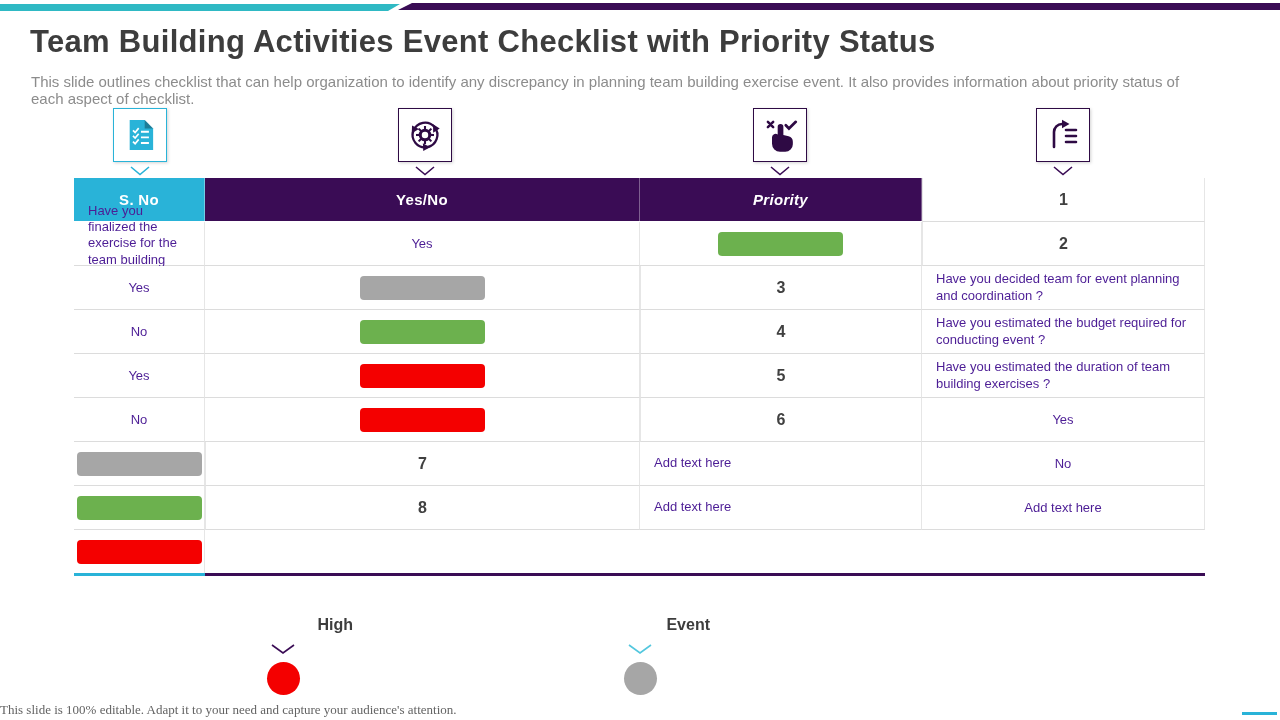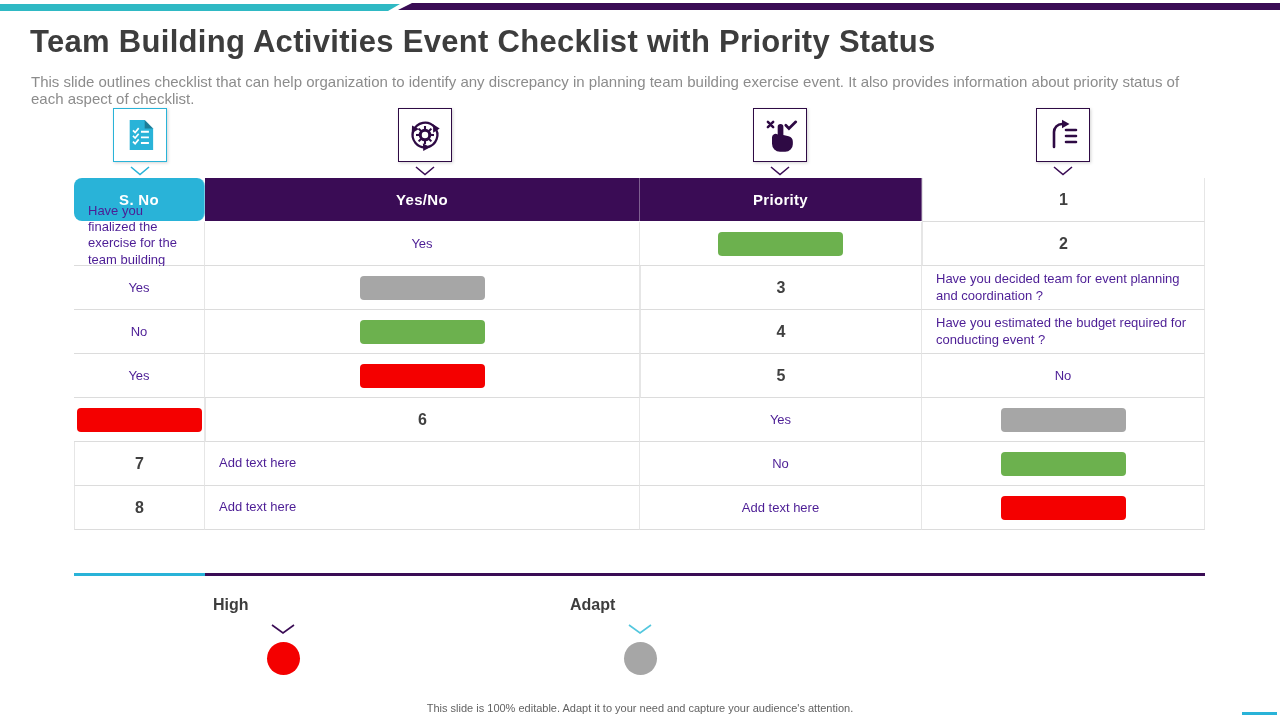--- a/index.html
+++ b/index.html
@@ -45,28 +45,28 @@
   .td.c2 { padding:0 14px; line-height:1.25; }
   .td.c3 { justify-content:center; }
   .td.c4 { justify-content:center; }
   .pbar { width:125px; height:24px; border-radius:4px; }
 
   .accent-bottom { position:absolute; top:573px; height:2.5px; }
   .ab1 { left:74px;  width:131px; }
   .ab2 { left:205px; width:1000px; }
 
   
-  .legend-item { position:absolute; top:596px; width:140px; text-align:left; }
+  .legend-item { position:absolute; top:616px; width:140px; text-align:right; }
   .lg1 { left:213px; } .lg2 { left:570px; } .lg3 { left:927px; }
   .legend-label { font-size:16px; font-weight:bold; color:#3d3d3d; }
   .legend-chevron { margin-top:9px; height:12px; }
   .legend-dot { width:33px; height:33px; border-radius:50%; margin:7px auto 0; }
 
-  .footer { position:absolute; left:0; right:0; top:702px; text-align:center;
-            font-size:11px; color:#636363; }
+  .footer { position:absolute; left:0; right:0; top:702px; 
+            font-size:13px; color:#636363;font-family:Liberation Serif, serif; }
   .corner-dash { position:absolute; left:1242px; top:712px; width:35px; height:3px; }
 
   svg { display:block; }
 </style>
 </head>
 <body>
 
 <div class="slide">
 
   <div class="bar-left" style="background: rgb(47, 185, 196);"></div>
@@ -144,23 +144,23 @@
       <polygon points="17,2.8 24.5,7 17,11.2" fill="currentColor"></polygon>
     </svg>
   </div>
   <div class="icon-chevron ic4" style="color: rgb(58, 12, 85);">
     <svg width="22" height="11" viewBox="0 0 22 11">
         <polyline points="2,2 11,9.5 20,2" fill="none" stroke="currentColor" stroke-width="1.6"></polyline>
       </svg>
   </div>
 
   <div class="table">
-    <div class="th" style="background: rgb(41, 179, 216); border-radius: 8px;">S. No</div>
+    <div class="th" style="background: rgb(41, 179, 216);">S. No</div>
     <div class="th" style="background: rgb(58, 12, 85);">Yes/No</div>
-    <div class="th" style="background: rgb(58, 12, 85);">Priority</div>
+    <div class="th" style="background: rgb(58, 12, 85); font-style: italic;">Priority</div>
 
     <div class="td c1">1</div>
     <div class="td c2">Have you finalized the exercise for the team building event?</div>
     <div class="td c3">Yes</div>
     <div class="td c4">
         <div class="pbar" style="background: rgb(108, 177, 78);"></div>
       </div>
 
     <div class="td c1">2</div>
     <div class="td c3">Yes</div>
@@ -176,20 +176,21 @@
       </div>
 
     <div class="td c1">4</div>
     <div class="td c2">Have you estimated the budget required for conducting event ?</div>
     <div class="td c3">Yes</div>
     <div class="td c4">
         <div class="pbar" style="background: rgb(244, 0, 0);"></div>
       </div>
 
     <div class="td c1">5</div>
+    <div class="td c2">Have you estimated the duration of team building exercises ?</div>
     <div class="td c3">No</div>
     <div class="td c4">
         <div class="pbar" style="background: rgb(244, 0, 0);"></div>
       </div>
 
     <div class="td c1">6</div>
     <div class="td c3">Yes</div>
     <div class="td c4">
         <div class="pbar" style="background: rgb(166, 166, 166);"></div>
       </div>
@@ -215,21 +216,21 @@
   <div class="legend-item lg1">
     <div class="legend-label">High</div>
     <div class="legend-chevron" style="color: rgb(58, 12, 85);">
       <svg width="26" height="12" viewBox="0 0 26 12" style="margin:0 auto">
           <polyline points="2,2 13,10 24,2" fill="none" stroke="currentColor" stroke-width="1.6"></polyline>
         </svg>
     </div>
     <div class="legend-dot" style="background: rgb(244, 0, 0);"></div>
   </div>
   <div class="legend-item lg2">
-    <div class="legend-label">Adapt</div>
+    <div class="legend-label">Event</div>
     <div class="legend-chevron" style="color: rgb(83, 199, 222);">
       <svg width="26" height="12" viewBox="0 0 26 12" style="margin:0 auto">
           <polyline points="2,2 13,10 24,2" fill="none" stroke="currentColor" stroke-width="1.6"></polyline>
         </svg>
     </div>
     <div class="legend-dot" style="background: rgb(166, 166, 166);"></div>
   </div>
 
   <div class="footer">This slide is 100% editable. Adapt it to your need and capture your audience's attention.</div>
   <div class="corner-dash" style="background: rgb(41, 179, 216);"></div>

